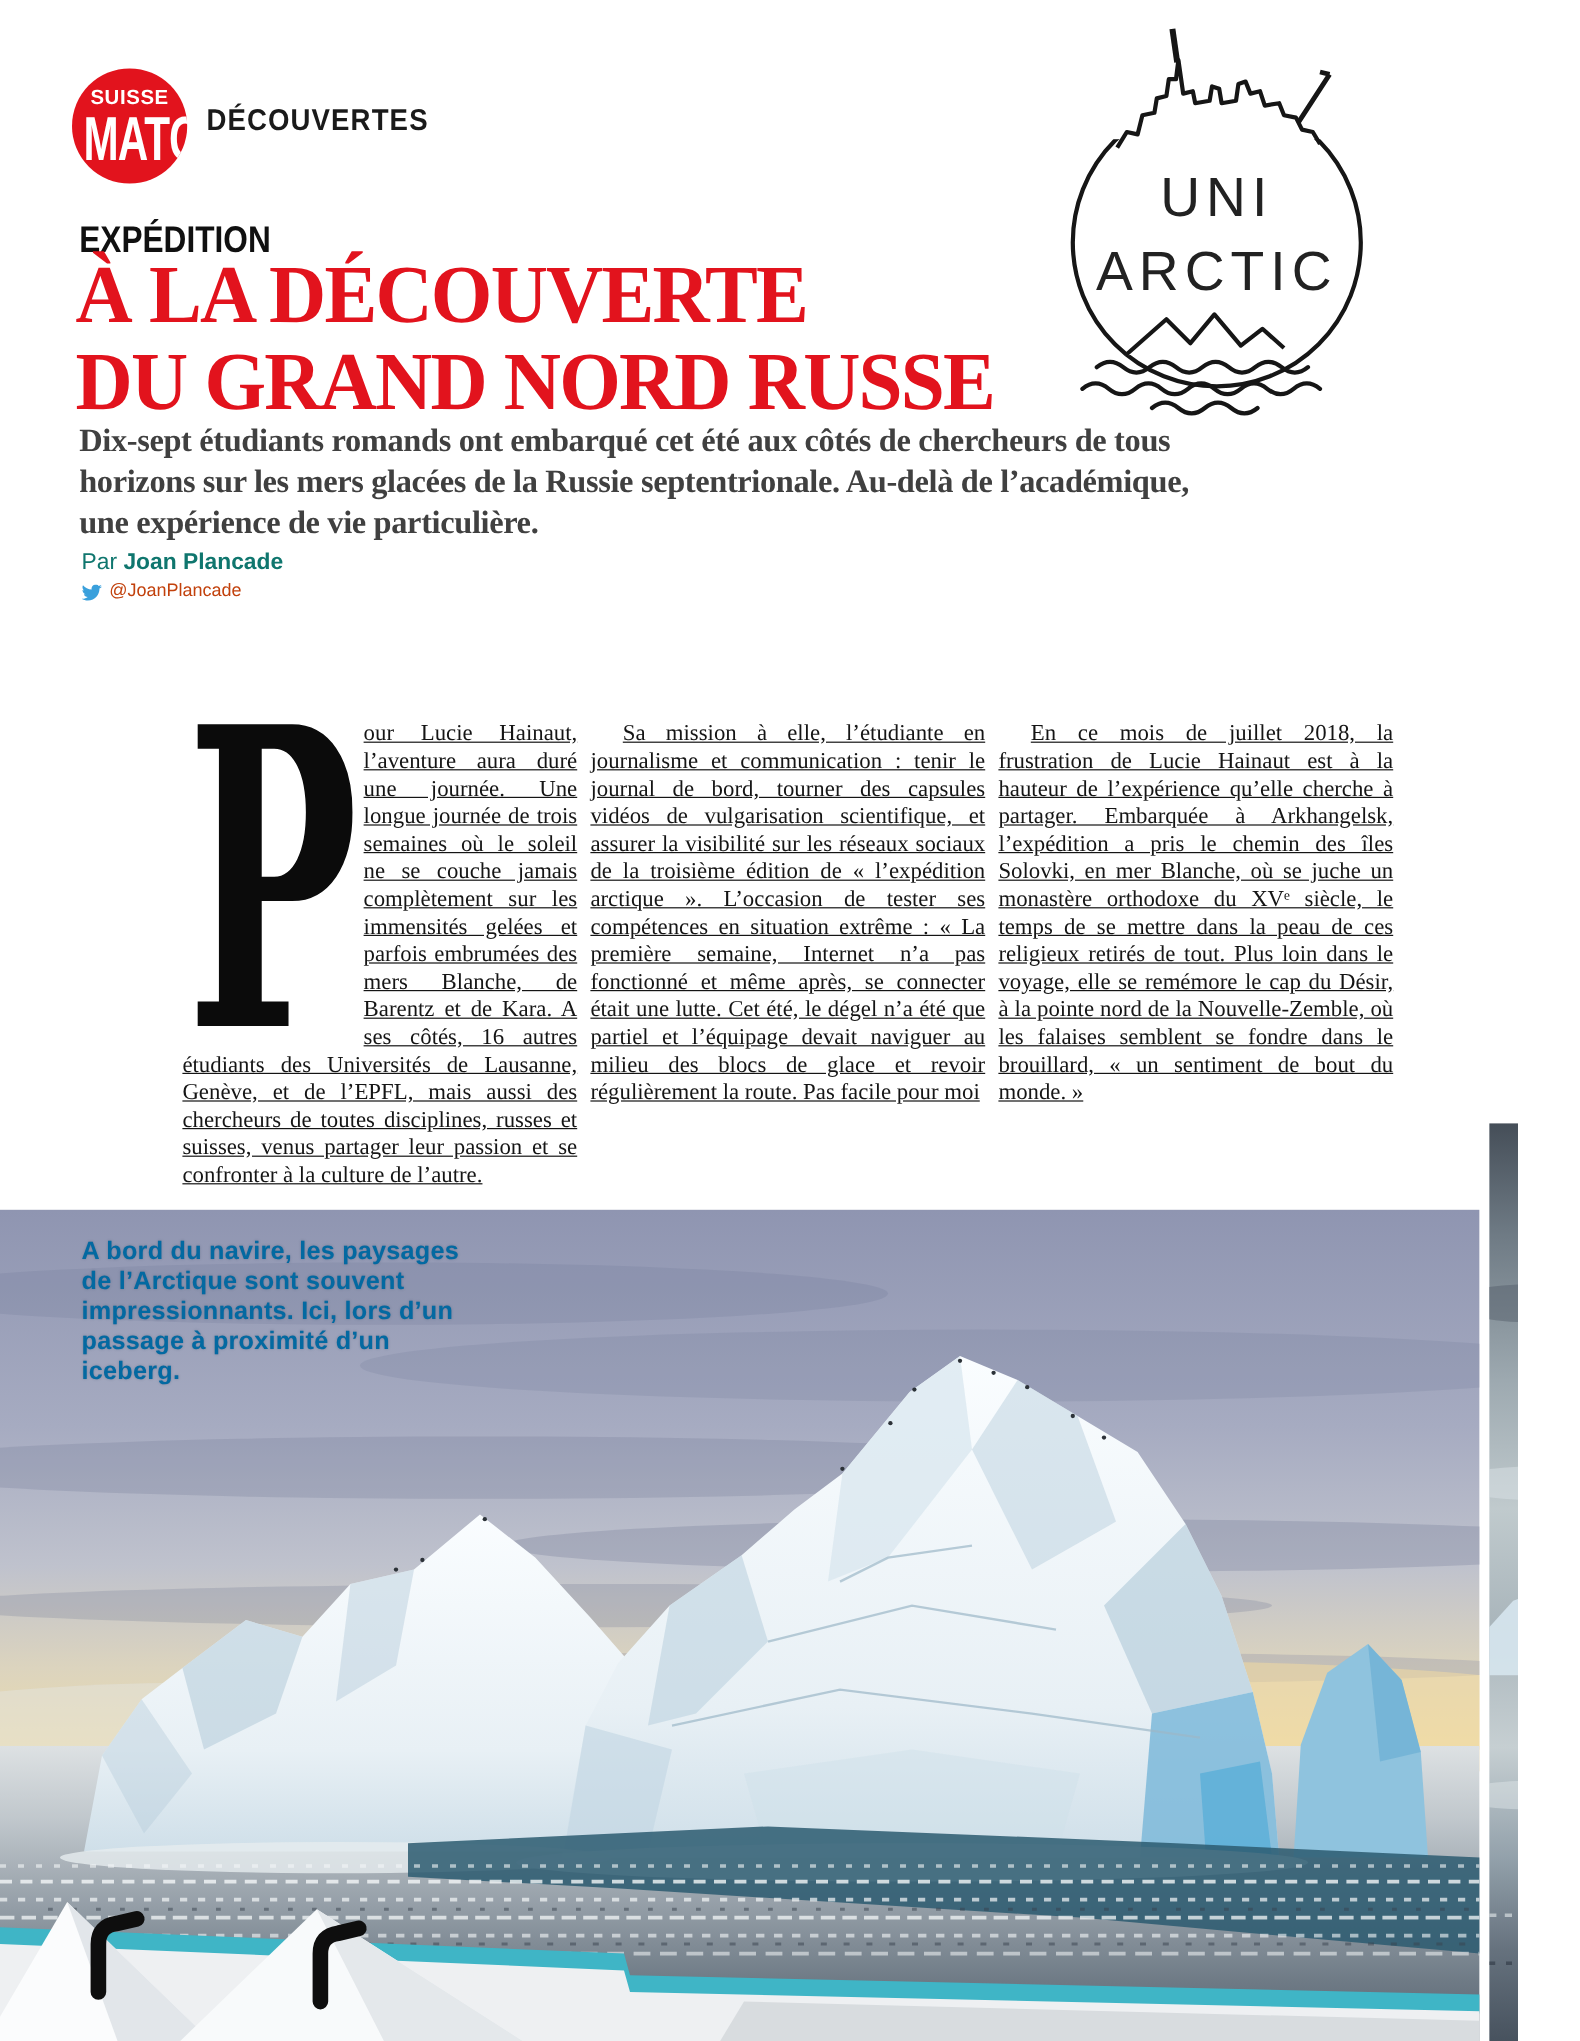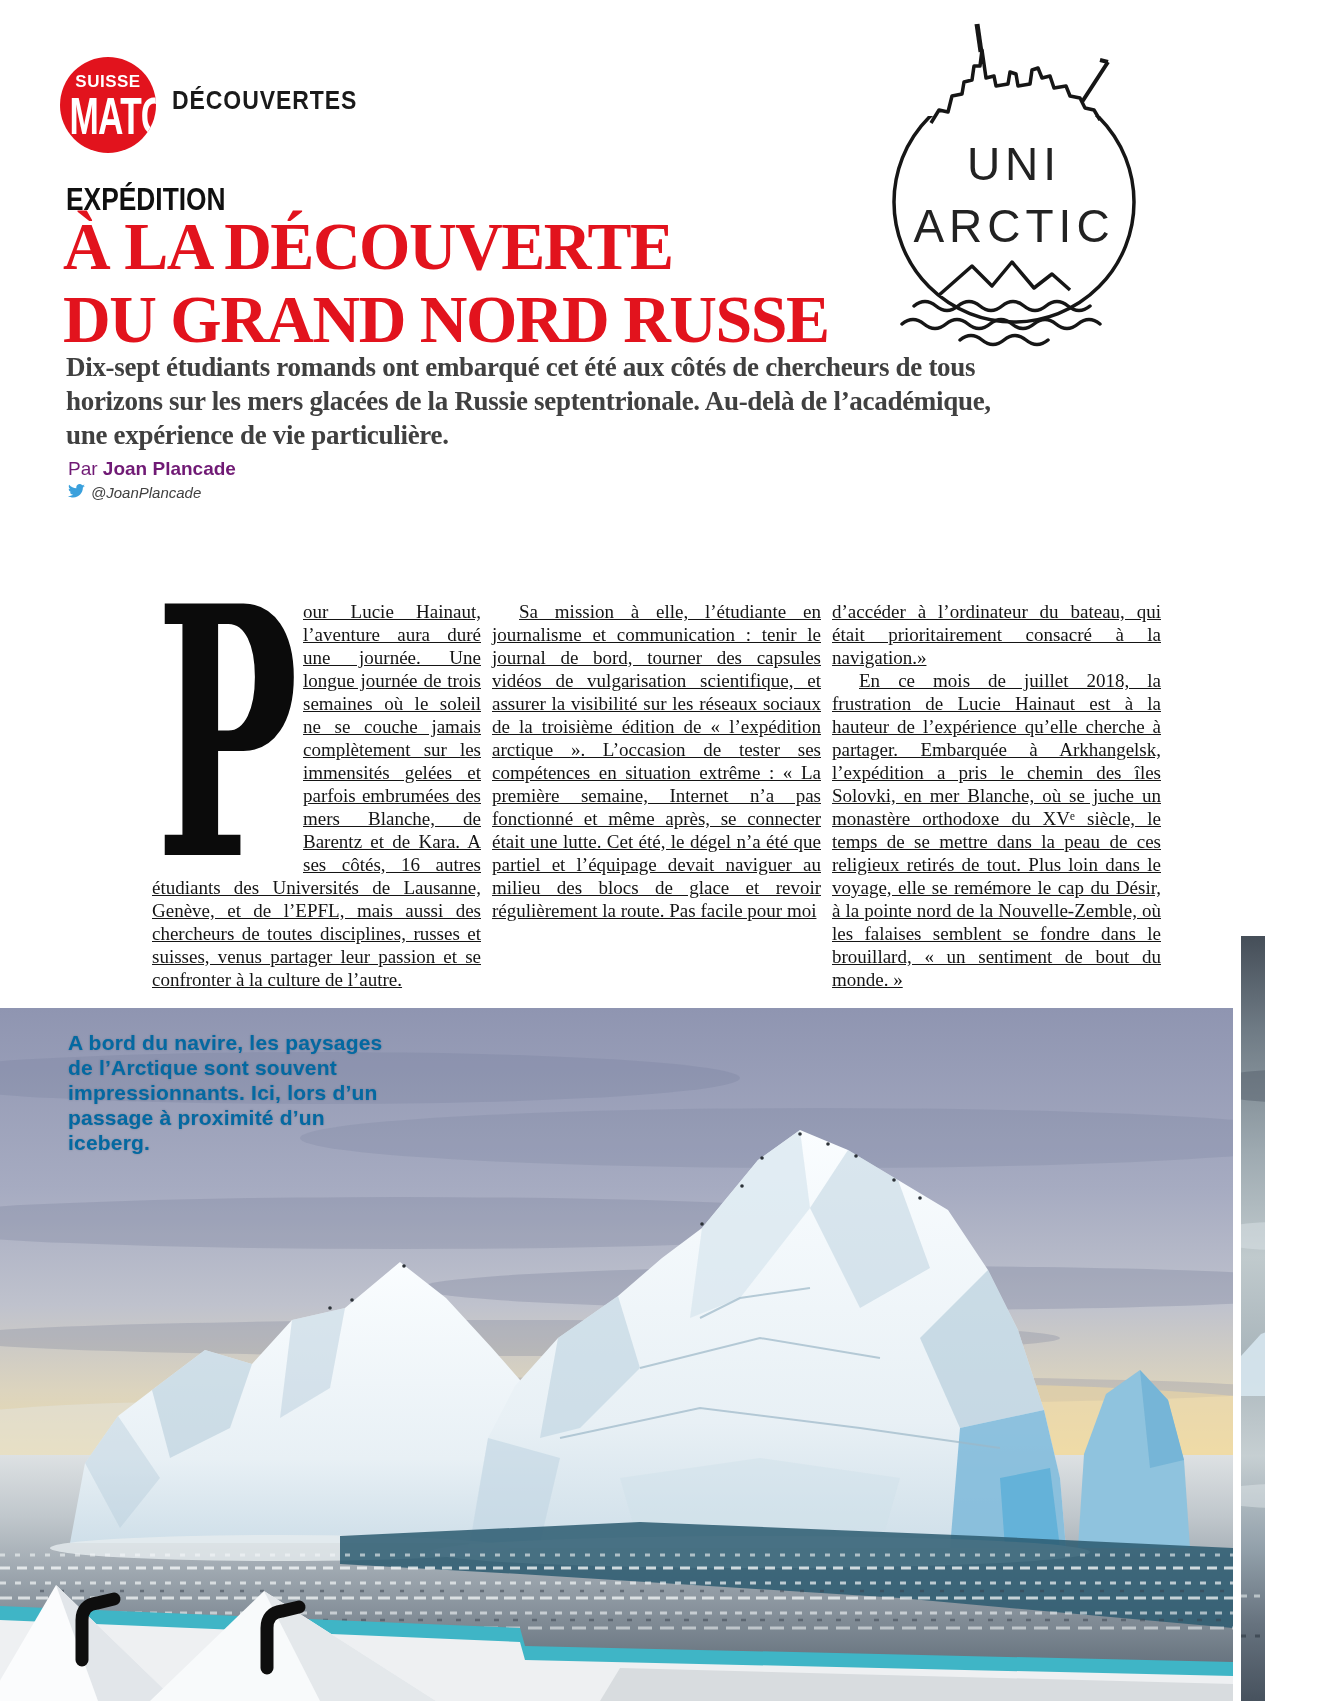--- a/index.html
+++ b/index.html
@@ -21,24 +21,24 @@
   .arctic-logo text{font-family:"Liberation Sans",sans-serif;fill:#222;letter-spacing:5px;}
 
   
   .kicker{position:absolute;left:66px;top:182px;font-family:"Liberation Sans",sans-serif;
         font-size:31px;font-weight:bold;color:#101010;transform:scaleX(.85);transform-origin:left center;}
   .headline{position:absolute;left:63px;top:210px;color:#e2131d;font-weight:bold;
         font-size:66px;line-height:70px;letter-spacing:-1.5px;transform:scaleY(1.04);transform-origin:left top;}
   .lede{position:absolute;left:66px;top:350px;width:952px;font-weight:bold;
         font-size:27px;line-height:34px;letter-spacing:-.3px;color:#404040;}
   .byline{position:absolute;left:68px;top:458px;font-family:"Liberation Sans",sans-serif;
-        font-size:19px;color:#701a75;}
+        font-size:19px;color:#0f766e;}
   .byline b{font-weight:bold;}
-  .twitter-line{position:absolute;left:68px;top:484px;display:flex;align-items:flex-start;gap:6px;
-        font-family:"Liberation Sans",sans-serif;font-size:15px;color:#404040;font-style:italic;}
+  .twitter-line{position:absolute;left:68px;top:484px;display:flex;align-items:flex-end;gap:6px;
+        font-family:"Liberation Sans",sans-serif;font-size:15px;color:#c2410c;}
 
   
   .col{position:absolute;top:600px;width:329px;font-size:19px;line-height:23px;
         text-align:justify;color:#151515;}
   .col p{margin:0;text-decoration:underline;}
   .col .indent{text-indent:27px;}
   #col1{left:152px;}
   #col2{left:492px;}
   #col3{left:832px;}
   .colhead{font-weight:bold;font-size:20px;line-height:24px;text-align:left;letter-spacing:.2px;}
@@ -99,21 +99,20 @@
       </svg>
     </div>
     <p>our Lucie Hainaut, l’aventure aura duré une journée. Une longue journée de trois semaines où le soleil ne se couche jamais complètement sur les immensités gelées et parfois embrumées des mers Blanche, de Barentz et de Kara. A ses côtés, 16 autres étudiants des Universités de Lausanne, Genève, et de l’EPFL, mais aussi des chercheurs de toutes disciplines, russes et suisses, venus partager leur passion et se confronter à la culture de l’autre.</p>
   </div>
 
   <div class="col" id="col2">
     <p class="indent">Sa mission à elle, l’étudiante en journalisme et communication : tenir le journal de bord, tourner des capsules vidéos de vulgarisation scientifique, et assurer la visibilité sur les réseaux sociaux de la troisième édition de « l’expédition arctique ». L’occasion de tester ses compétences en situation extrême : « La première semaine, Internet n’a pas fonctionné et même après, se connecter était une lutte. Cet été, le dégel n’a été que partiel et l’équipage devait naviguer au milieu des blocs de glace et revoir régulièrement la route. Pas facile pour moi</p>
   </div>
 
   <div class="col" id="col3">
-    <p>d’accéder à l’ordinateur du bateau, qui était prioritairement consacré à la navigation.»</p>
     <p class="indent">En ce mois de juillet 2018, la frustration de Lucie Hainaut est à la hauteur de l’expérience qu’elle cherche à partager. Embarquée à Arkhangelsk, l’expédition a pris le chemin des îles Solovki, en mer Blanche, où se juche un monastère orthodoxe du XVᵉ siècle, le temps de se mettre dans la peau de ces religieux retirés de tout. Plus loin dans le voyage, elle se remémore le cap du Désir, à la pointe nord de la Nouvelle-Zemble, où les falaises semblent se fondre dans le brouillard, « un sentiment de bout du monde. »</p>
   </div>
 
   <svg class="photo-main" viewBox="0 0 1233 693" preserveAspectRatio="none">
     <defs>
       <linearGradient id="sky" x1="0" y1="0" x2="0" y2="1">
         <stop offset="0" stop-color="#8f95b1"></stop>
           <stop offset=".40" stop-color="#a6abc1"></stop>
         <stop offset=".66" stop-color="#bfc2cd"></stop>
           <stop offset=".85" stop-color="#dcd4be"></stop>

